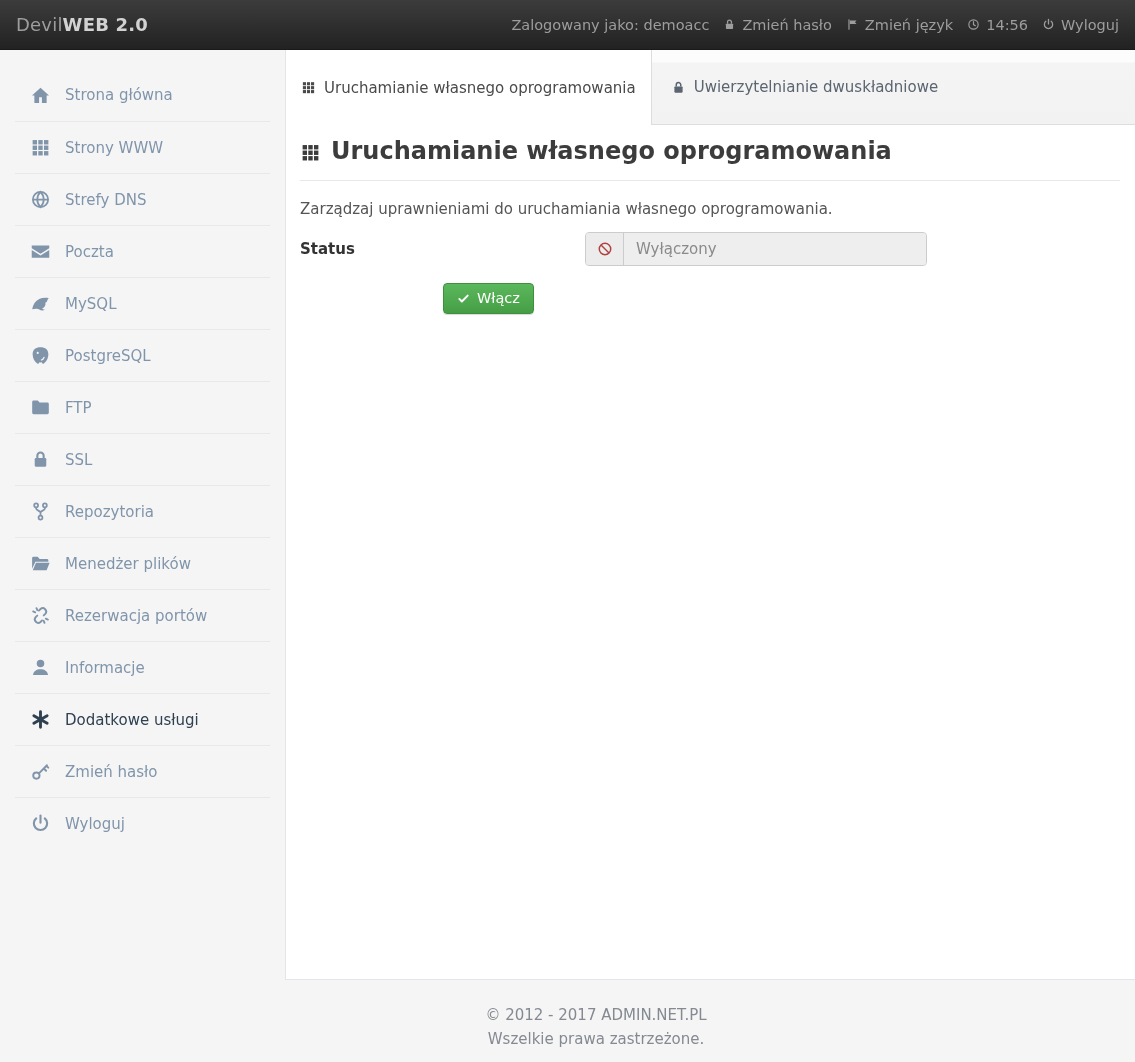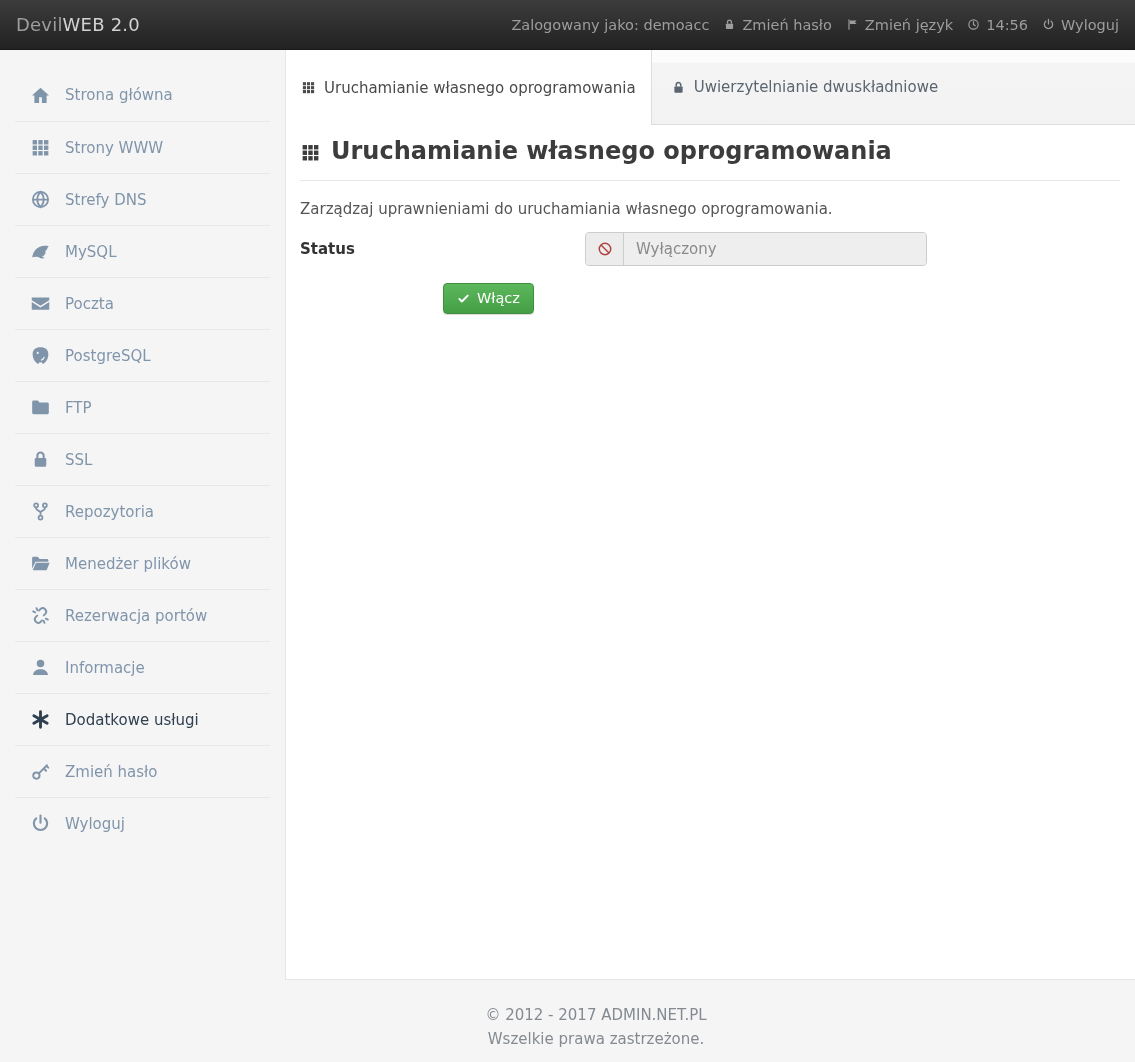--- a/index.html
+++ b/index.html
@@ -17,21 +17,21 @@
   .navbar {
     height: 50px;
     background: linear-gradient(to bottom, #3c3c3c 0, #222 100%);
     border-bottom: 1px solid #1a1a1a;
     display: flex;
     align-items: center;
     justify-content: space-between;
     padding: 0 16px;
   }
   .brand { font-size: 18px; color: #9d9d9d; text-decoration: none; letter-spacing: .2px; cursor: pointer; }
-  .brand b { color: #d2d2d2; font-weight: normal; }
+  .brand b { color: #d2d2d2; font-weight: bold; }
   .nav-right { display: flex; align-items: flex-start; gap: 14px; font-size: 14.5px; color: #9d9d9d; }
   .nav-item { display: flex; align-items: center; gap: 6px; color: #9d9d9d; cursor: pointer; }
   .nav-item.static { cursor: default; }
   .navbar .icon { width: 13px; height: 13px; }
 
   
   .page { display: flex; align-items: stretch; }
 
   
   .sidebar { width: 285px; flex: none; padding-top: 19px; }
@@ -218,34 +218,34 @@
       <span class="icon">
             <svg viewBox="0 0 24 24" fill="none" stroke="currentColor" stroke-width="2">
               <circle cx="12" cy="12" r="8.7"></circle>
               <path d="M3.3 12h17.4M12 3.3c2.4 2.5 3.7 5.4 3.7 8.7s-1.3 6.2-3.7 8.7c-2.4-2.5-3.7-5.4-3.7-8.7S9.6 5.8 12 3.3z"></path>
             </svg>
           </span>
       <span class="label">Strefy DNS</span>
     </li>
         <li class="side-item">
       <span class="icon">
-            <svg viewBox="0 0 24 24">
-              <path fill="currentColor" d="M2.5 18.6c.9-5.2 3.6-9.7 8.1-11.7 3.2-1.5 7-1.8 11-1-1.2.9-1.8 1.9-2 3.2-.2 1-.9 1.6-2.1 1.8.9 2.8-.6 5.7-3.6 6.7.9.9 2 1.4 3.3 1.6-2.2 1-4.6 1-6.6-.3-1.1-.7-2.3-1-3.6-.8-1.6.2-3.1.4-4.5.5z"></path>
-            </svg>
-          </span>
-      <span class="label">MySQL</span>
-    </li>
-        <li class="side-item">
-      <span class="icon">
             <svg viewBox="0 0 24 24" fill="currentColor">
               <path d="M2 5h20v3.2l-10 6.4L2 8.2z"></path>
               <path d="M2 10.4l10 6.3 10-6.3V19H2z"></path>
             </svg>
           </span>
       <span class="label">Poczta</span>
+    </li>
+        <li class="side-item">
+      <span class="icon">
+            <svg viewBox="0 0 24 24">
+              <path fill="currentColor" d="M2.5 18.6c.9-5.2 3.6-9.7 8.1-11.7 3.2-1.5 7-1.8 11-1-1.2.9-1.8 1.9-2 3.2-.2 1-.9 1.6-2.1 1.8.9 2.8-.6 5.7-3.6 6.7.9.9 2 1.4 3.3 1.6-2.2 1-4.6 1-6.6-.3-1.1-.7-2.3-1-3.6-.8-1.6.2-3.1.4-4.5.5z"></path>
+            </svg>
+          </span>
+      <span class="label">MySQL</span>
     </li>
         <li class="side-item">
       <span class="icon">
             <svg viewBox="0 0 24 24">
               <path fill="currentColor" d="M12 2.5c5.5 0 9 2.9 9 8.1 0 4.4-2.2 8.5-5.2 10.5-.8.5-1.6.3-2-.4l-.5-.9c-.8.2-1.7.2-2.5 0l-.5.9c-.4.7-1.2.9-2 .4C5.2 19.1 3 15 3 10.6c0-5.2 3.5-8.1 9-8.1z"></path>
               <circle cx="8.8" cy="9" r="1.2" fill="#f5f5f6"></circle>
               <path d="M13 17.2c1.6-.5 2.6-1.6 3.1-3.2" stroke="#f5f5f6" stroke-width="1.3" fill="none" stroke-linecap="round"></path>
             </svg>
           </span>
       <span class="label">PostgreSQL</span>

